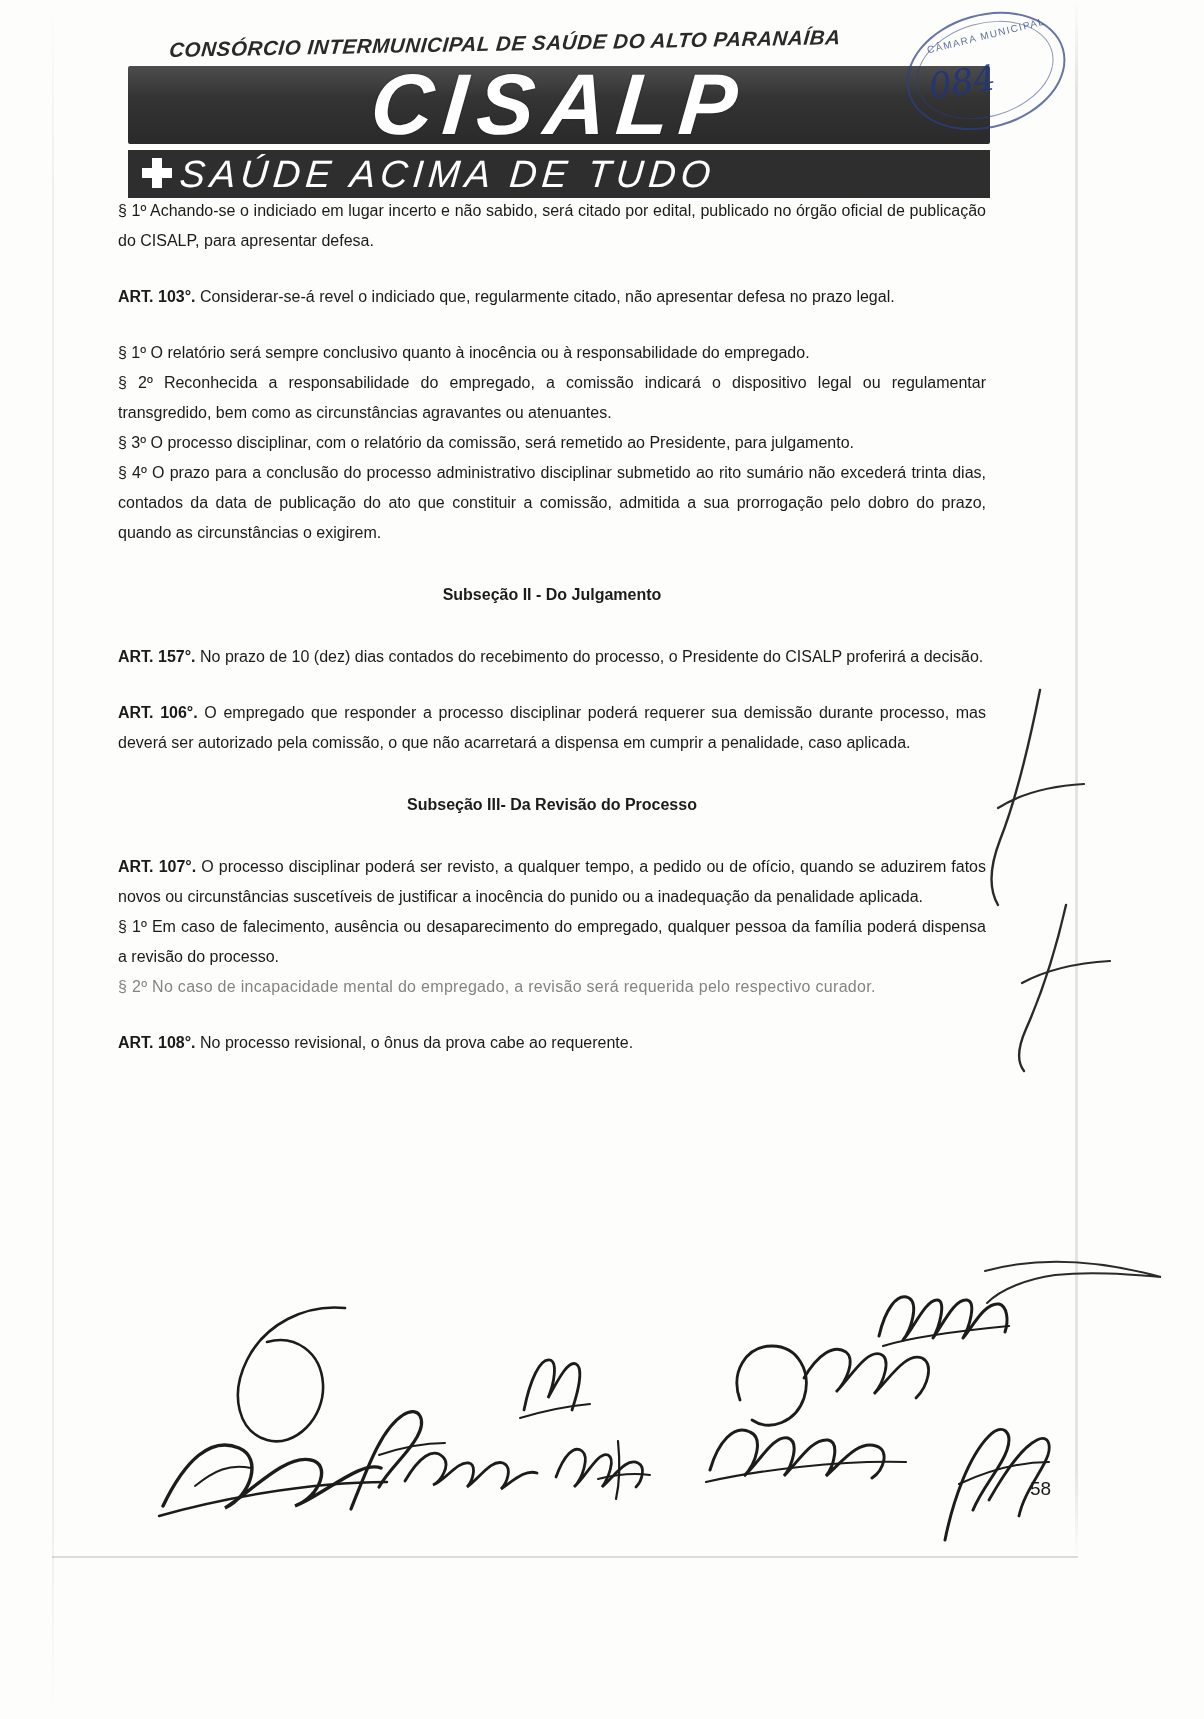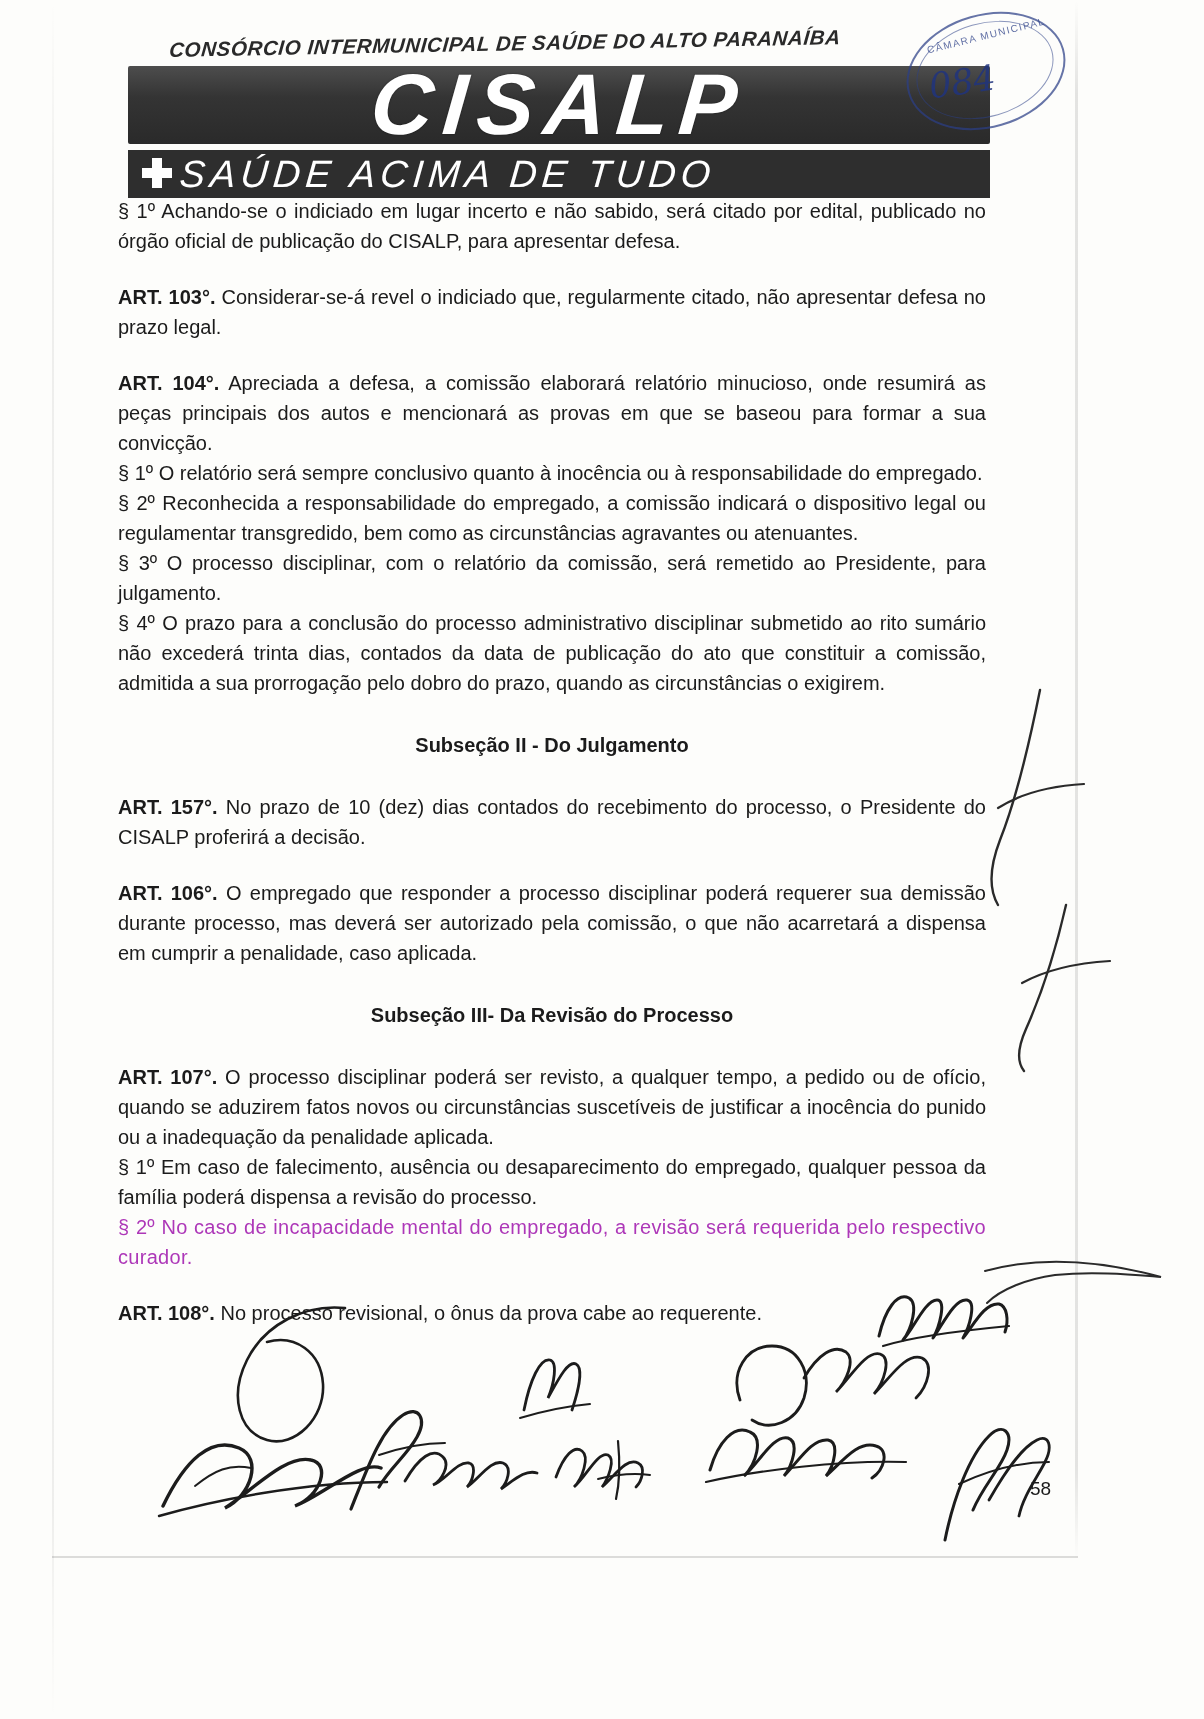--- a/index.html
+++ b/index.html
@@ -174,34 +174,34 @@
 
   
   .content {
     position: absolute;
     left: 118px;
     top: 196px;
     width: 868px;
   }
   p {
     margin: 0;
-    font-size: 20px;
+    font-size: 16px;
     line-height: 30px;
     text-align: justify;
     color: #1b1b1b;
   }
   p.center {
     text-align: center;
     font-weight: 700;
   }
   .gap-md { height: 26px; }
   .gap-lg { height: 32px; }
   .art { font-weight: 700; }
   .faded {
-    color: #a21caf;
+    color: #737373;
     letter-spacing: 0.3px;
     opacity: 0.88;
   }
 
   
   .page-number {
     position: absolute;
     left: 1030px;
     top: 1478px;
     font-size: 19px;
@@ -245,23 +245,20 @@
     <p>§ 1º Achando-se o indiciado em lugar incerto e não sabido, será citado por edital, publicado no órgão oficial de publicação do CISALP, para apresentar defesa.</p>
 
     <div class="gap-md"></div>
 
     <p>
       <span class="art">ART. 103°.</span><span> Considerar-se-á revel o indiciado que, regularmente citado, não apresentar defesa no prazo legal.</span>
     </p>
 
     <div class="gap-md"></div>
 
-    <p>
-      <span class="art">ART. 104°.</span><span> Apreciada a defesa, a comissão elaborará relatório minucioso, onde resumirá as peças principais dos autos e mencionará as provas em que se baseou para formar a sua convicção.</span>
-    </p>
     <p>§ 1º O relatório será sempre conclusivo quanto à inocência ou à responsabilidade do empregado.</p>
     <p>§ 2º Reconhecida a responsabilidade do empregado, a comissão indicará o dispositivo legal ou regulamentar transgredido, bem como as circunstâncias agravantes ou atenuantes.</p>
     <p>§ 3º O processo disciplinar, com o relatório da comissão, será remetido ao Presidente, para julgamento.</p>
     <p>§ 4º O prazo para a conclusão do processo administrativo disciplinar submetido ao rito sumário não excederá trinta dias, contados da data de publicação do ato que constituir a comissão, admitida a sua prorrogação pelo dobro do prazo, quando as circunstâncias o exigirem.</p>
 
     <div class="gap-lg"></div>
 
     <p class="center">Subseção II - Do Julgamento</p>
 
     <div class="gap-lg"></div>

